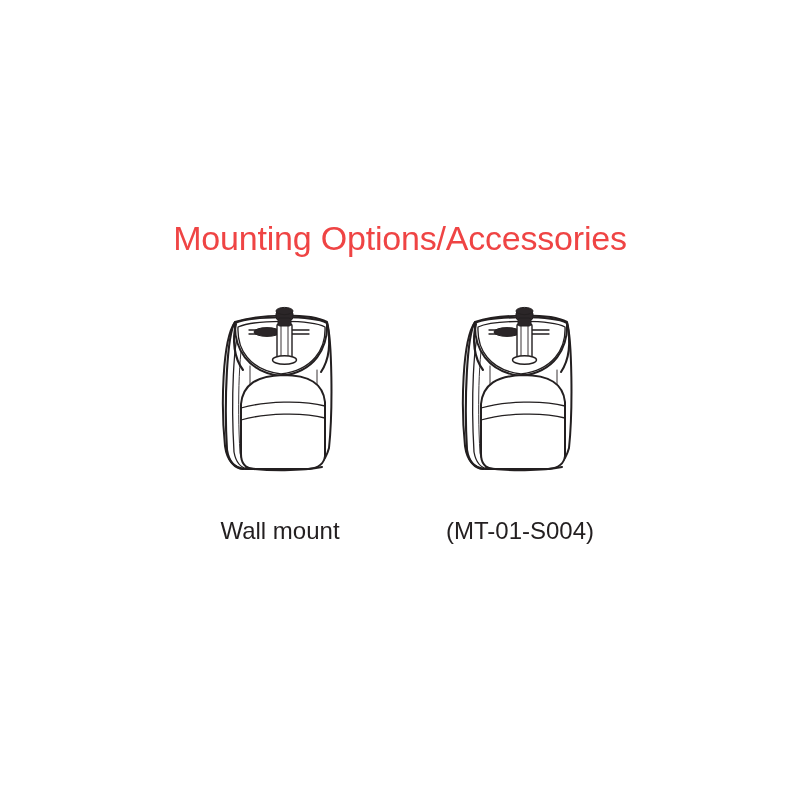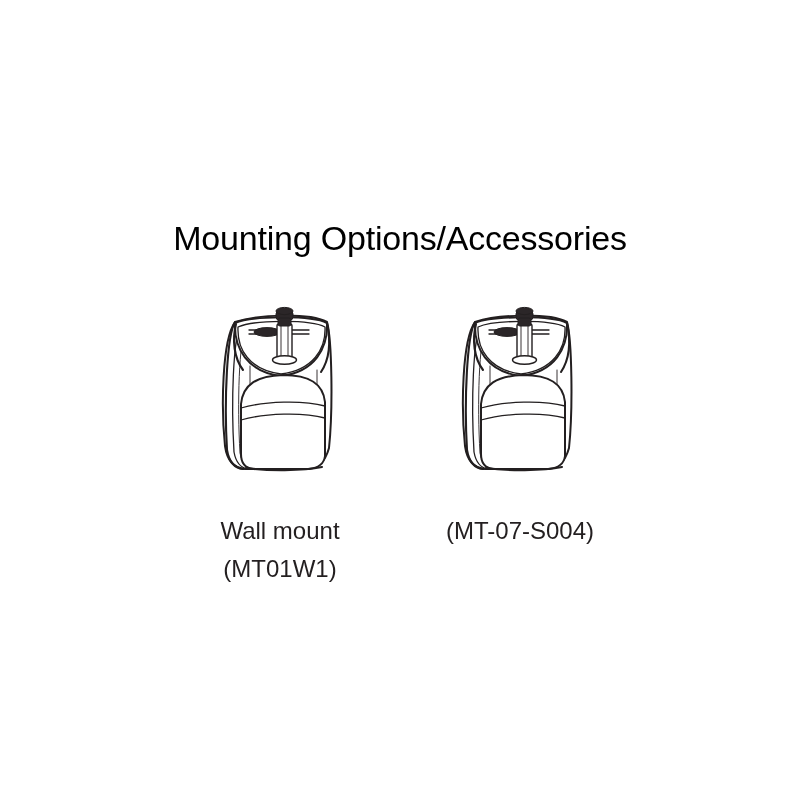--- a/index.html
+++ b/index.html
@@ -28,21 +28,21 @@
   .title {
     position: absolute;
     left: 0;
     right: 0;
     top: 216px;
     text-align: center;
     font-size: 34px;
     line-height: 44px;
     font-weight: 400;
     letter-spacing: -0.2px;
-    color: #000000;
+    color: #ef4444;
     white-space: nowrap;
   }
 
   
   .figures {
     position: absolute;
     left: 0;
     right: 0;
     top: 300px;
     display: flex;
@@ -180,21 +180,20 @@
 
           <ellipse class="fill-mid" cx="79.5" cy="60" rx="12" ry="4.2"></ellipse>
 
           <rect class="fill-dark" x="71" y="11" width="17" height="9" rx="3"></rect>
           <rect class="fill-dark" x="73" y="18" width="13" height="8" rx="2"></rect>
           <ellipse class="fill-dark" cx="79.5" cy="11" rx="8.5" ry="3.6"></ellipse>
         </svg>
       </div>
       <div class="caption">
         <span class="cap-line">Wall mount</span>
-        <span class="cap-line">(MT01W1)</span>
       </div>
     </div>
 
     <div class="figure">
       <div class="figure-art">
         <svg viewBox="0 0 150 180" xmlns="http://www.w3.org/2000/svg" aria-hidden="true">
           <path class="fill-white" d="M30 22 C55 14, 105 13, 122 22
                                       C127 40, 128 110, 124 148
                                       C120 163, 112 168, 100 169
                                       L40 169
@@ -226,18 +225,18 @@
           <rect class="fill-mid" x="72" y="24" width="15" height="36" rx="2"></rect>
           <path class="ln-hair" d="M76 26 L76 58"></path>
           <path class="ln-hair" d="M83 26 L83 58"></path>
           <ellipse class="fill-mid" cx="79.5" cy="60" rx="12" ry="4.2"></ellipse>
           <rect class="fill-dark" x="71" y="11" width="17" height="9" rx="3"></rect>
           <rect class="fill-dark" x="73" y="18" width="13" height="8" rx="2"></rect>
           <ellipse class="fill-dark" cx="79.5" cy="11" rx="8.5" ry="3.6"></ellipse>
         </svg>
       </div>
       <div class="caption">
-        <span class="cap-line">(MT-07-S004)</span>
+        <span class="cap-line">(MT-01-S004)</span>
       </div>
     </div>
 
   </div>
 </div>
 
 </body></html>

